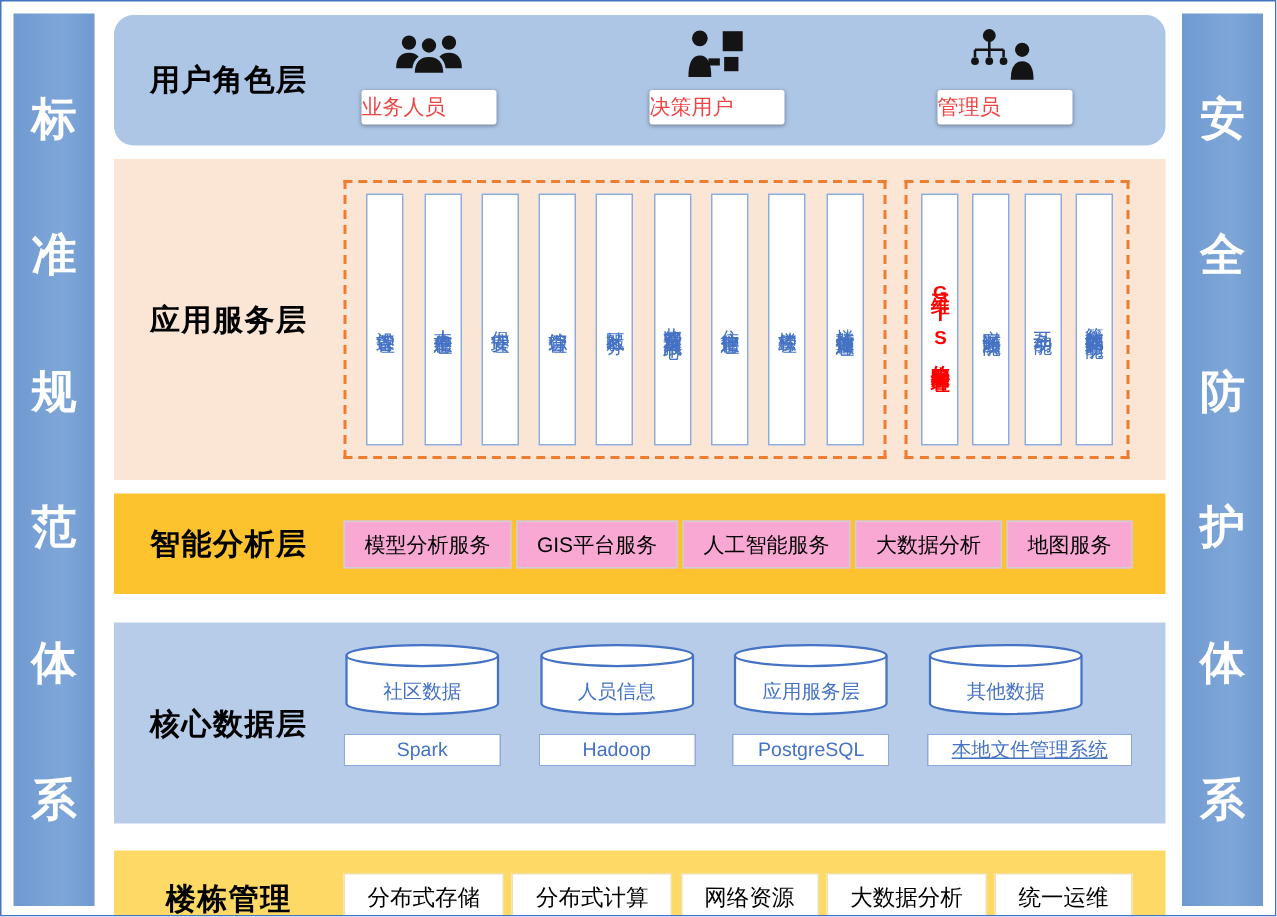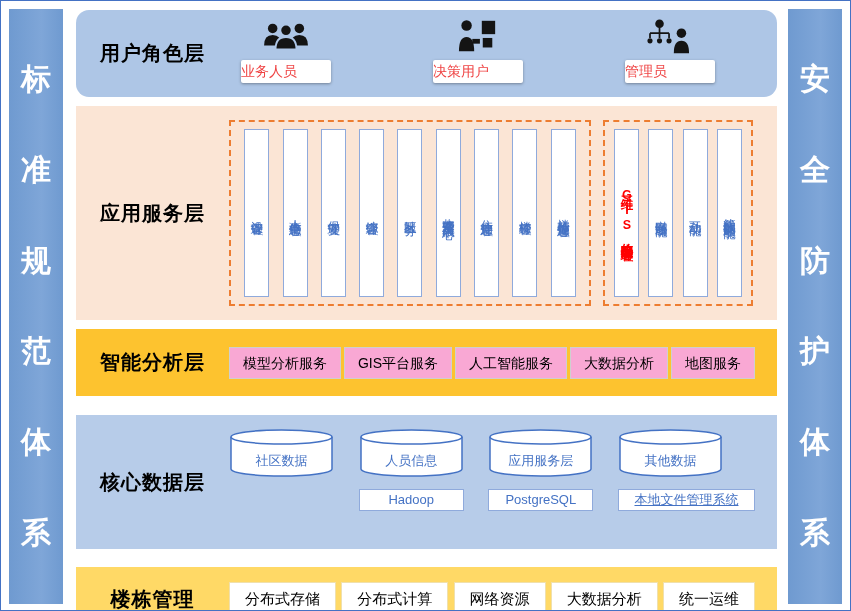--- a/index.html
+++ b/index.html
@@ -204,20 +204,21 @@
       <div class="layer-content">
         <div class="data-cols">
           <div class="data-col">
             <div class="cyl">
               <svg width="105" height="50" viewBox="0 0 105 50">
                 <path d="M2 9 V41 A50.5 7 0 0 0 103 41 V9" fill="#fff" stroke="#4472C4" stroke-width="1.5"></path>
                 <ellipse cx="52.5" cy="9" rx="50.5" ry="7" fill="#fff" stroke="#4472C4" stroke-width="1.5"></ellipse>
               </svg>
               <span class="cyl-label">社区数据</span>
             </div>
+            <div class="engine w105">Spark</div>
           </div>
           <div class="data-col">
             <div class="cyl">
               <svg width="105" height="50" viewBox="0 0 105 50">
                 <path d="M2 9 V41 A50.5 7 0 0 0 103 41 V9" fill="#fff" stroke="#4472C4" stroke-width="1.5"></path>
                 <ellipse cx="52.5" cy="9" rx="50.5" ry="7" fill="#fff" stroke="#4472C4" stroke-width="1.5"></ellipse>
               </svg>
               <span class="cyl-label">人员信息</span>
             </div>
             <div class="engine w105">Hadoop</div>

